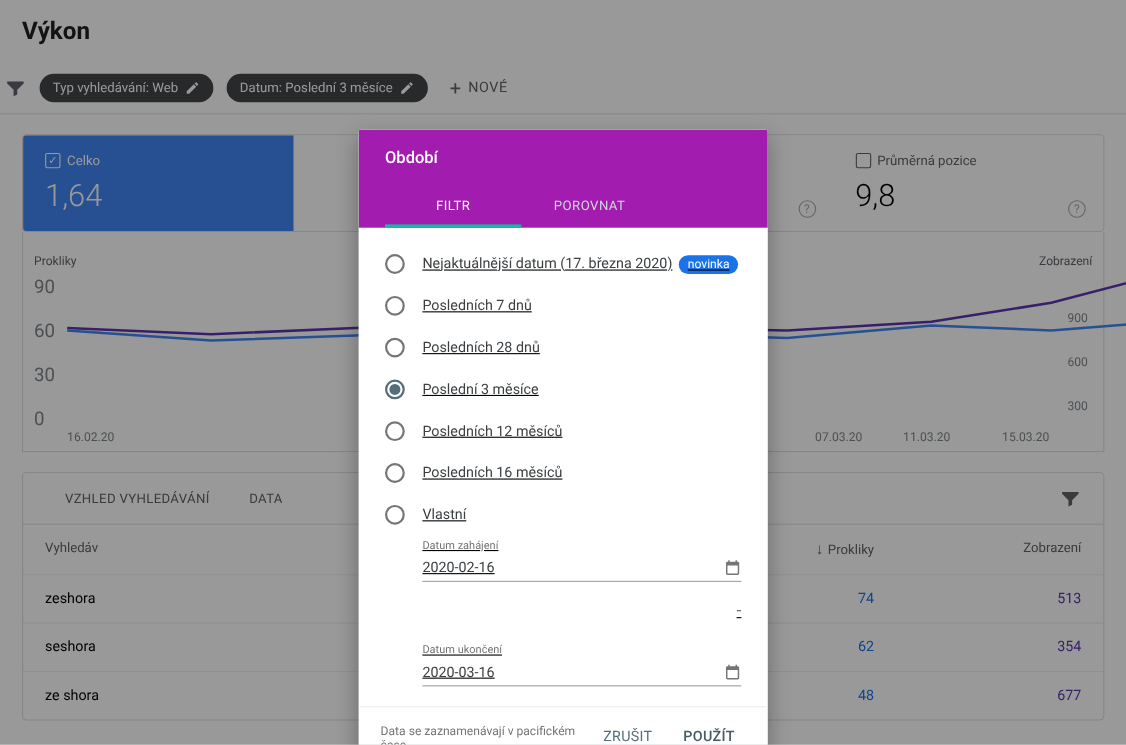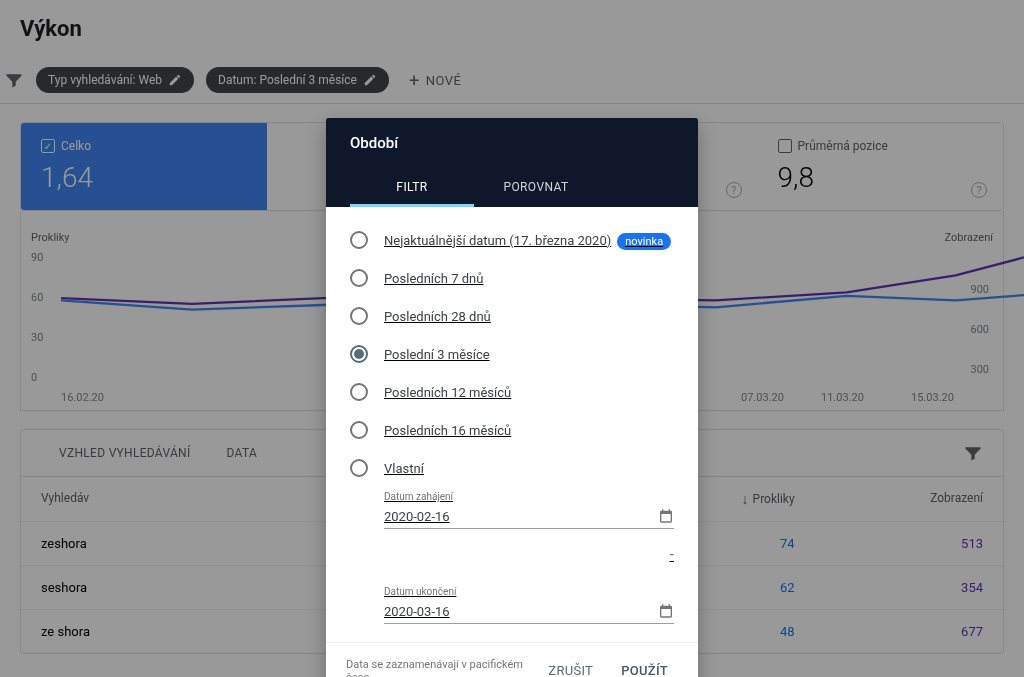--- a/index.html
+++ b/index.html
@@ -21,21 +21,21 @@
 .stat-card { flex: 1; padding: 16px 20px; position: relative; background: #fff; }
 .stat-card.active { background: #4285f4; color: #fff; }
 .stat-label { font-size: 12px; display: flex; align-items: center; gap: 6px; margin-bottom: 8px; color: #5f6368; }
 .stat-card.active .stat-label { color: #fff; }
 .stat-value { font-size: 28px; font-weight: 300; }
 .check-icon, .unchecked-icon { width: 14px; height: 14px; border: 1.5px solid currentColor; border-radius: 2px; display: inline-flex; align-items: center; justify-content: center; font-size: 10px; }
 .help-icon { position: absolute; bottom: 12px; right: 16px; width: 16px; height: 16px; border: 1.5px solid #aaa; border-radius: 50%; display: flex; align-items: center; justify-content: center; font-size: 11px; color: #aaa; }
 
 .chart-area { border: 1px solid #e0e0e0; border-top: none; padding: 20px 30px 20px 20px; background: #fff; position: relative; height: 200px; }
 .y-left { position: absolute; left: 10px; top: 20px; font-size: 11px; color: #5f6368; }
-.y-label { position: absolute; left: 10px; font-size: 11px; color: #80868b; }
+.y-label { position: absolute; left: 10px; font-size: 17px; color: #80868b; }
 .y-right-label { position: absolute; right: 10px; top: 20px; font-size: 11px; color: #5f6368; }
 .yr { position: absolute; right: 14px; font-size: 11px; color: #80868b; margin-top: 32px; }
 .x-label { position: absolute; bottom: 6px; font-size: 11px; color: #80868b; }
 
 .table-area { border: 1px solid #e0e0e0; margin-top: 18px; background: #fff; border-radius: 4px; }
 .table-tabs { display: flex; justify-content: space-between; align-items: center; padding: 0 20px; border-bottom: 1px solid #e0e0e0; }
 .tab-group { display: flex; }
 .tab { padding: 16px 18px; font-size: 12px; color: #5f6368; letter-spacing: 0.3px; }
 .filter-table-icon { width: 20px; height: 20px; }
 .table-header { display: flex; padding: 14px 20px; font-size: 12px; color: #5f6368; }
@@ -43,25 +43,25 @@
 .col-clicks { flex: 1; text-align: right; display: flex; justify-content: flex-end; align-items: center; gap: 4px; }
 .col-impr { flex: 1; text-align: right; }
 .table-row { display: flex; padding: 14px 20px; font-size: 13px; border-top: 1px solid #f0f0f0; }
 .table-row .col-clicks { color: #1a73e8; }
 .table-row .col-impr { color: #5e35b1; }
 .down-arr { font-size: 14px; }
 
 
 .modal-backdrop { position: absolute; inset: 0; background: rgba(0,0,0,0.4); display: flex; align-items: flex-start; justify-content: center; padding-top: 118px; }
 .modal { width: 372px; background: #fff; border-radius: 2px; box-shadow: 0 8px 20px rgba(0,0,0,0.3); overflow: hidden; }
-.modal-head { background: #0f172a; color: #fff; padding: 16px 24px 0; }
+.modal-head { background: #a21caf; color: #fff; padding: 16px 24px 0; }
 .modal-title { font-size: 15px; font-weight: 500; margin-bottom: 18px; }
 .modal-tabs { display: flex; }
 .mtab { padding: 10px 0; width: 124px; text-align: center; font-size: 12px; color: #cfd8dc; letter-spacing: 0.4px; }
-.mtab.active { color: #fff; border-bottom: 3px solid #7dd3fc; text-align: center; }
+.mtab.active { color: #fff; border-bottom: 3px solid #14b8a6; text-align: center; }
 .modal-body { padding: 14px 24px 8px; text-decoration: underline; }
 .radio-row { display: flex; align-items: center; gap: 16px; padding: 10px 0; font-size: 13px; color: #3c4043; }
 .radio { width: 18px; height: 18px; border: 2px solid #757575; border-radius: 50%; display: flex; align-items: center; justify-content: center; flex-shrink: 0; }
 .radio.selected { border-color: #546e7a; }
 .radio.selected .dot { width: 10px; height: 10px; background: #546e7a; border-radius: 50%; }
 .badge { background: #1a73e8; color: #fff; font-size: 11px; padding: 2px 8px; border-radius: 10px; margin-left: 6px; }
 .date-inputs { display: flex; gap: 16px; margin-left: 34px; margin-top: 4px; flex-direction: column; }
 .date-field { flex: 1; }
 .date-label { font-size: 10px; color: #757575; margin-bottom: 2px; }
 .date-input { display: flex; justify-content: space-between; align-items: center; border-bottom: 1px solid #9e9e9e; padding: 4px 0; font-size: 13px; color: #3c4043; }

